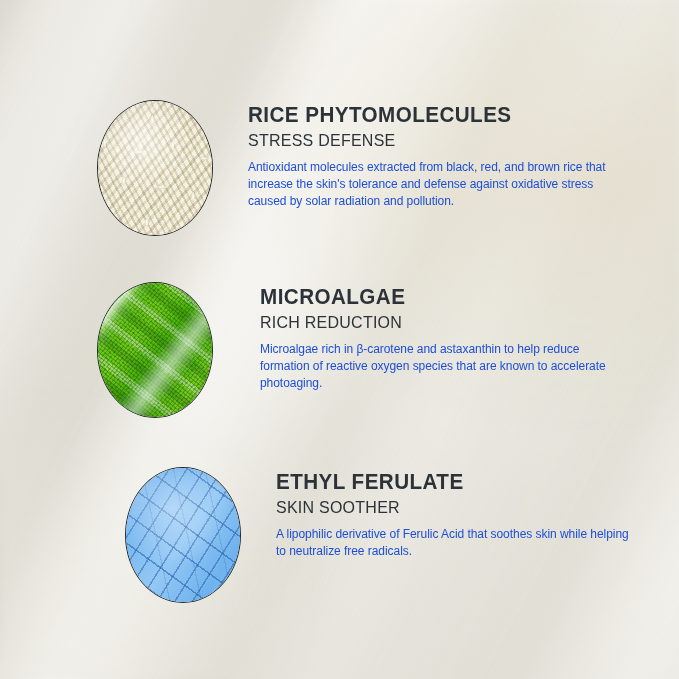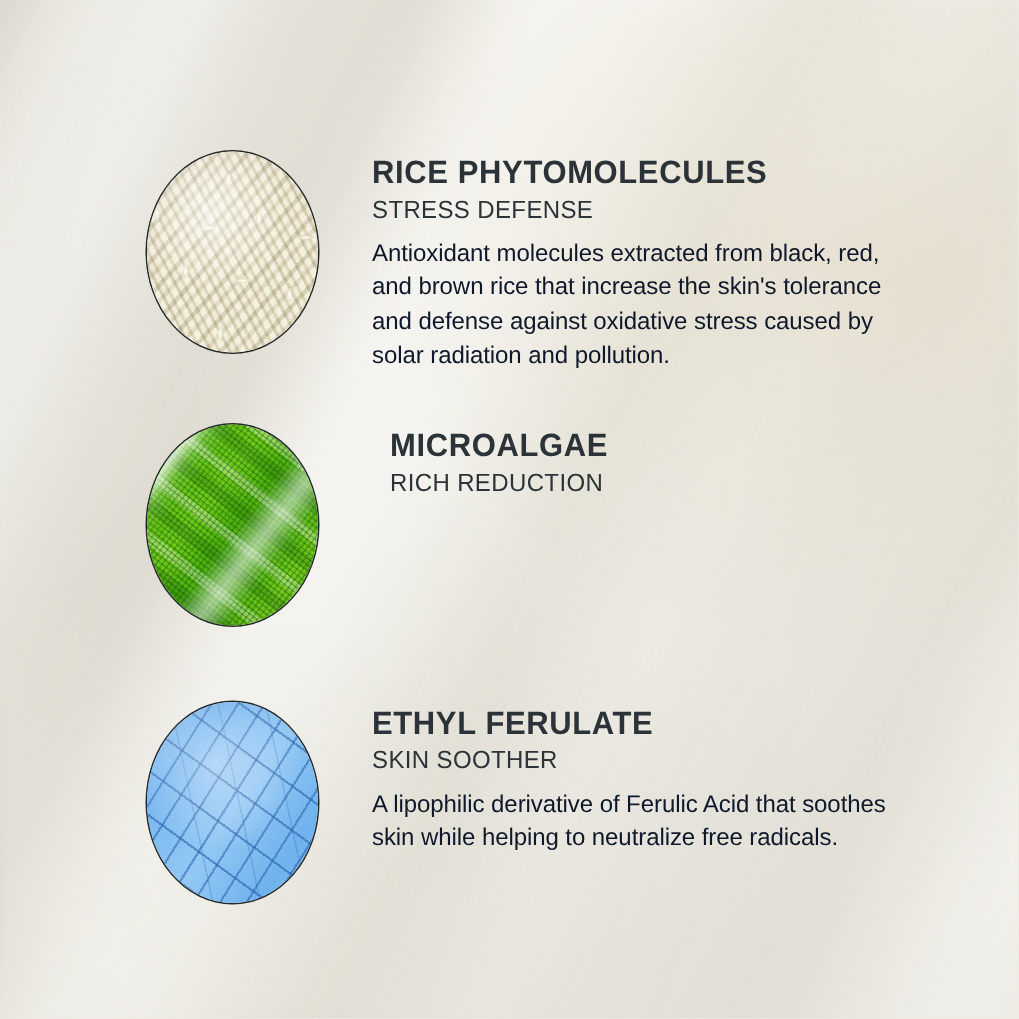--- a/index.html
+++ b/index.html
@@ -88,21 +88,21 @@
   
   .row {
     position: absolute;
     left: 0;
     width: 613px;
     display: flex;
     align-items: flex-start;
   }
   #row-0 { top: 100px; }
   #row-1 { top: 282px; gap: 12px; }
-  #row-2 { top: 467px; }
+  #row-2 { top: 467px; padding-left: 28px; }
 
   
   .circle-wrap {
     position: relative;
     width: 116px;
     height: 136px;
     margin-left: 97px;
     flex: 0 0 auto;
   }
   .circle {
@@ -250,23 +250,23 @@
     letter-spacing: 0.25px;
     color: #2b3338;
     line-height: 1.15;
     margin: 4px 0 0 0;
     transform: scaleX(0.97);
     transform-origin: left center;
     white-space: nowrap;
   }
   .ingredient-desc {
     font-family: "Liberation Sans", sans-serif;
-    font-size: 16px;
+    font-size: 12px;
     font-weight: 400;
-    color: #0f172a;
+    color: #1d4ed8;
     line-height: 1.42;
     margin: 9px 0 0 0;
     letter-spacing: -0.05px;
     max-width: 360px;
   }
 </style>
 </head>
 <body>
 
 <div id="infographic">
@@ -295,20 +295,21 @@
     <div class="circle-wrap">
       <div class="circle">
         <div class="tex-algae"></div>
         <div class="tex-algae-hl"></div>
         <div class="tex-algae-shade"></div>
       </div>
     </div>
     <div class="text-block">
       <h2 class="ingredient-title">MICROALGAE</h2>
       <h3 class="ingredient-subtitle">RICH REDUCTION</h3>
+      <p class="ingredient-desc">Microalgae rich in β-carotene and astaxanthin to help reduce formation of reactive oxygen species that are known to accelerate photoaging.</p>
     </div>
   </div>
 
   <div class="row" id="row-2">
     <div class="circle-wrap">
       <div class="circle">
         <div class="tex-cells"></div>
         <div class="tex-cells-hl"></div>
       </div>
     </div>

